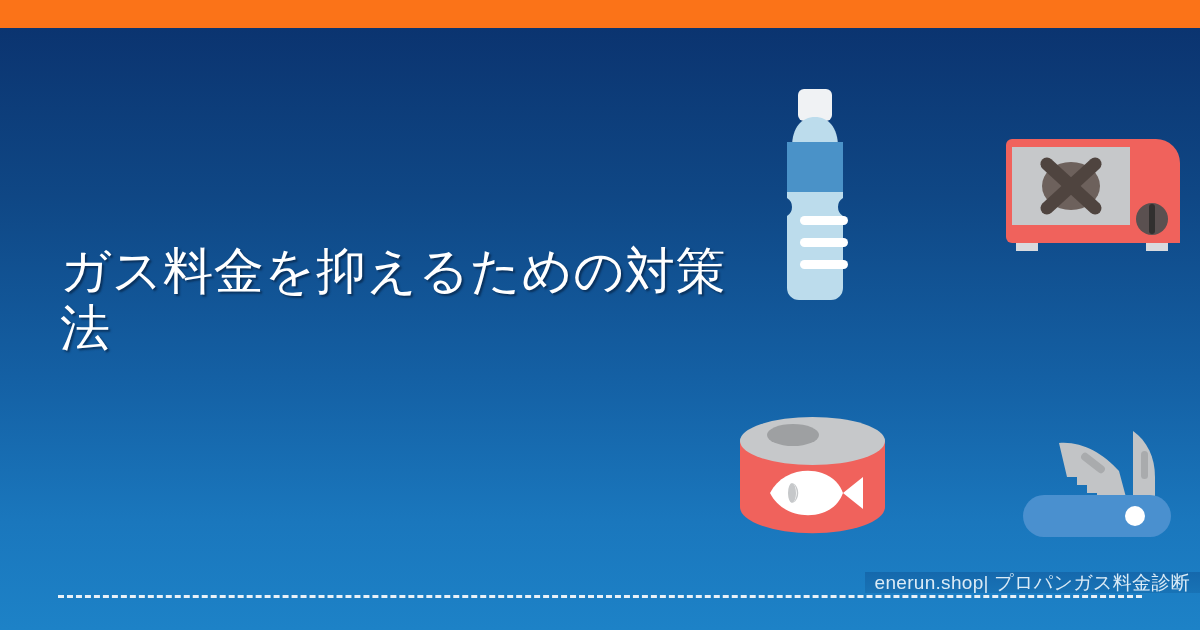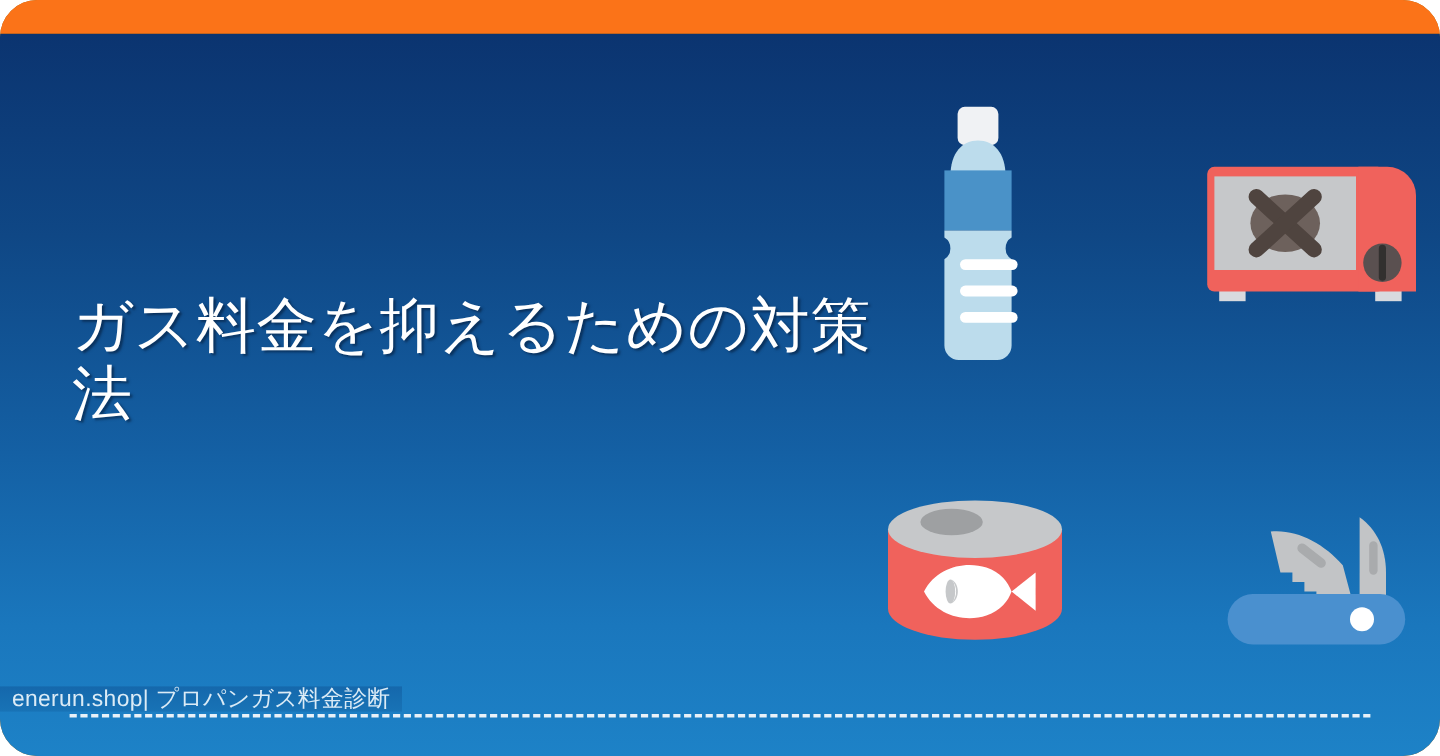--- a/index.html
+++ b/index.html
@@ -8,22 +8,21 @@
     background: #ffffff;
   }
   body {
     font-family: "Liberation Sans", "DejaVu Sans", sans-serif;
   }
   .canvas {
     position: relative;
     width: 1200px;
     height: 630px;
     overflow: hidden;
-    background: #a16207;
-    border-radius: 31px;
+    background: #15803d;
   }
   
   .top-bar {
     position: absolute;
     left: 0;
     top: 0;
     width: 1200px;
     height: 28px;
     background: #fb7318;
     z-index: 5;
@@ -65,21 +64,21 @@
     top: 27px;
     width: 1084px;
     height: 0;
     border-top: 3px dashed #e8f1f8;
   }
   .footer-text {
     position: absolute;
     left: 0;
     top: 3px;
     width: 1200px;
-    text-align: left;
+    text-align: right;
     font-size: 19px;
     line-height: 24px;
     color: #dbebf6;
     letter-spacing: 0.3px;
   }
   .footer-text .pill {
     background: linear-gradient(180deg, #1568ac 0%, #1873b6 100%);
     padding: 0 10px;
   }
   

